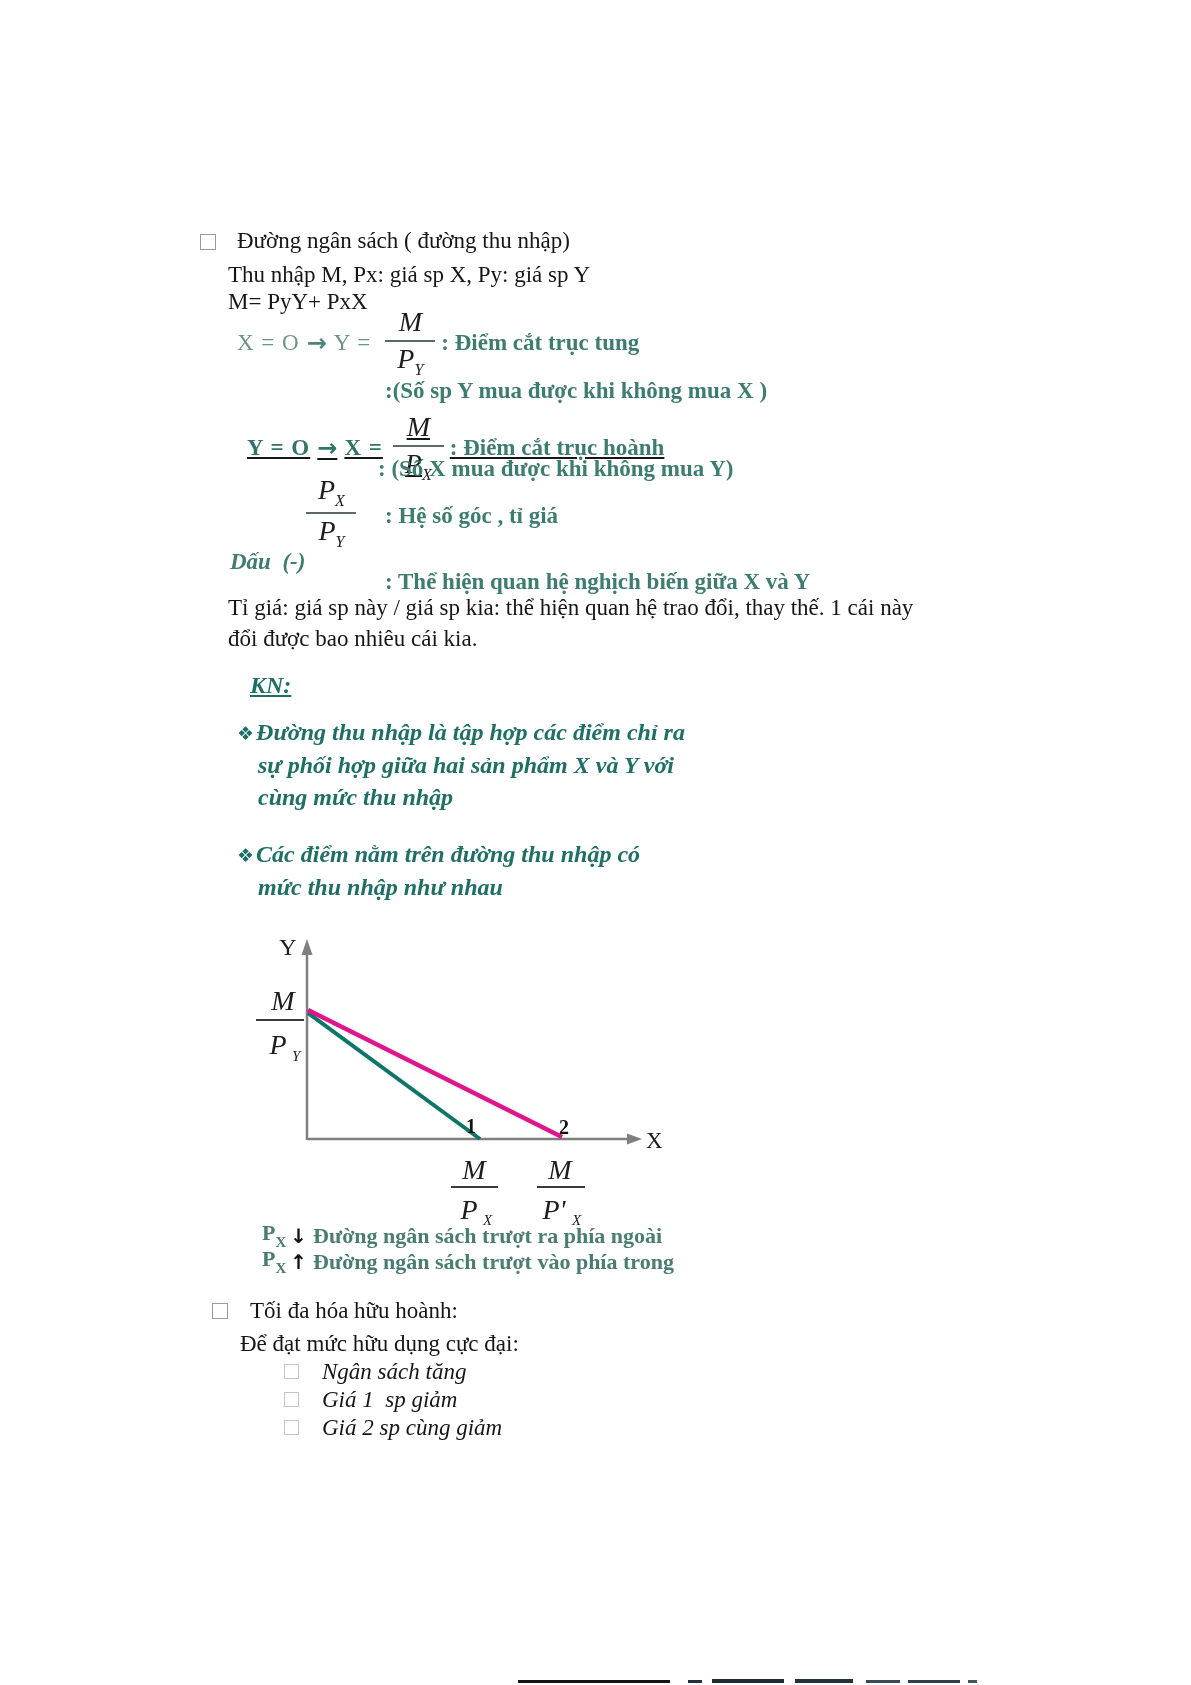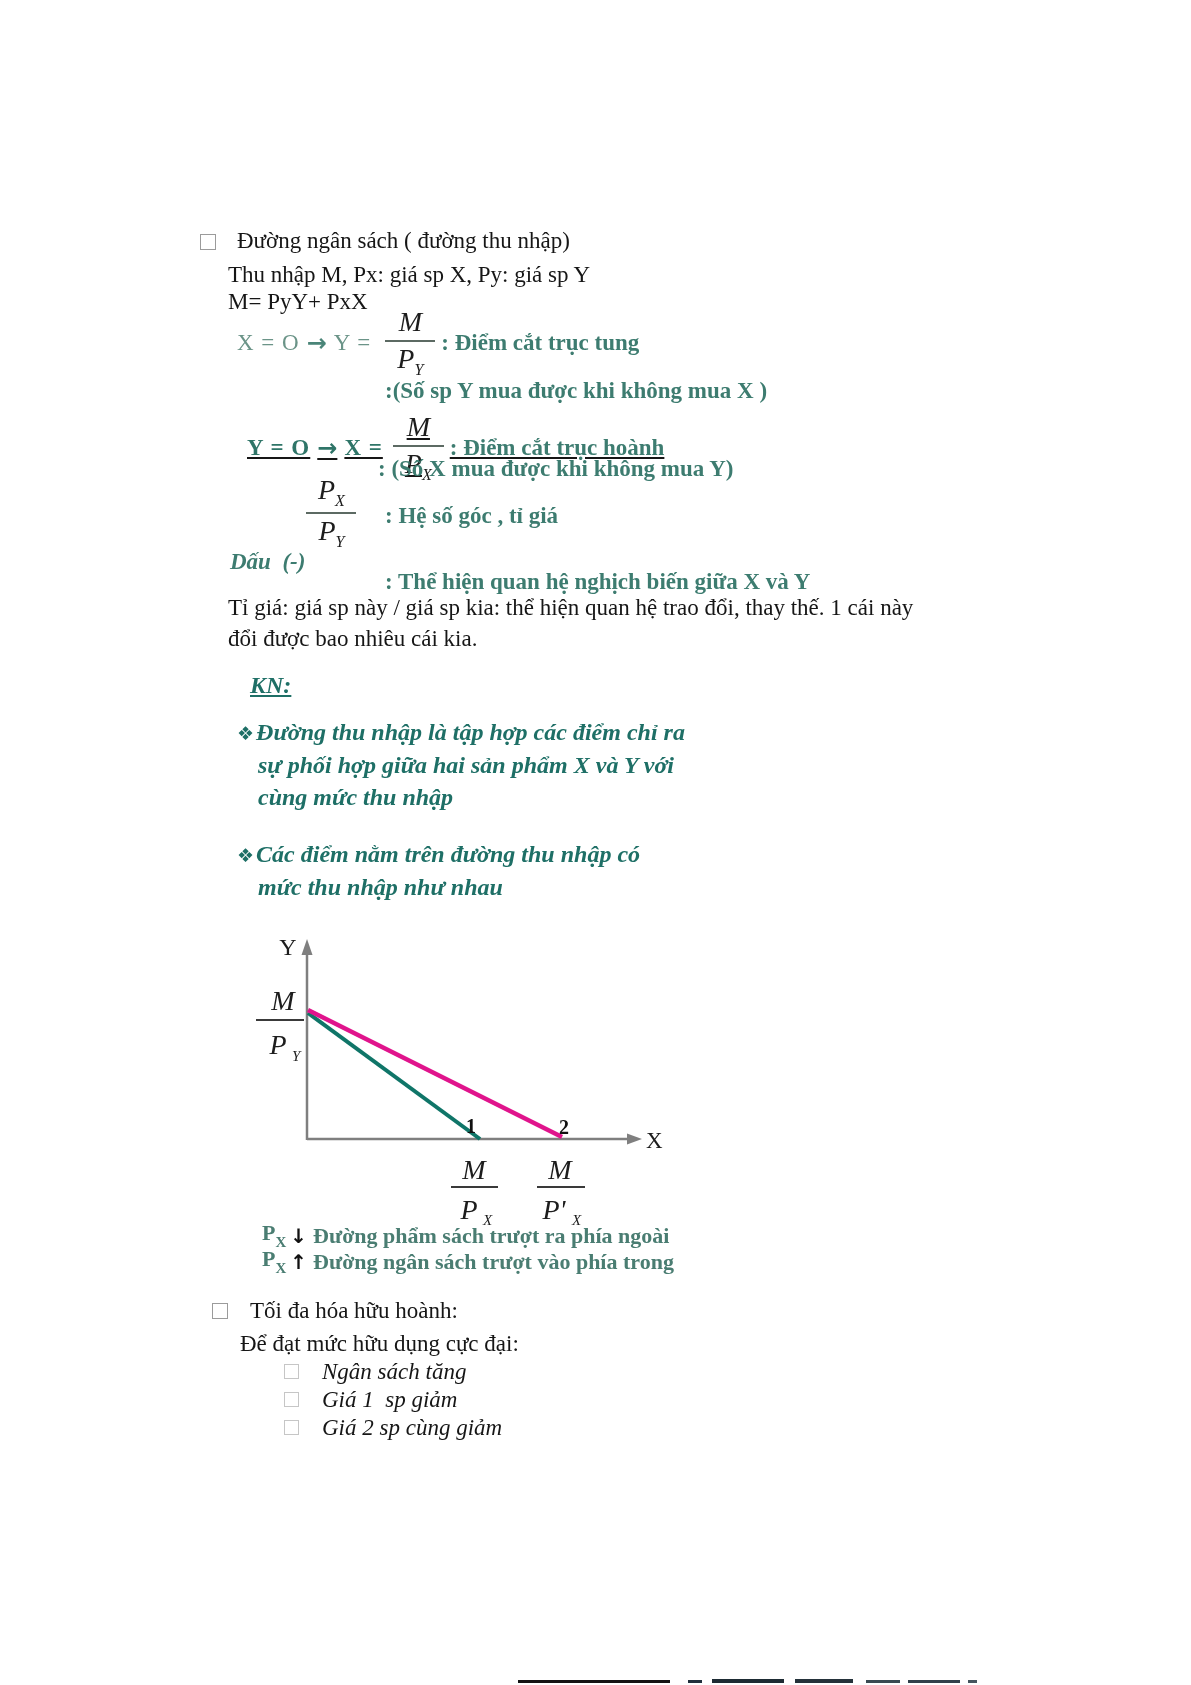--- a/index.html
+++ b/index.html
@@ -123,21 +123,21 @@
 
     <text x="320" y="251" text-anchor="middle" font-size="28" font-style="italic" fill="#1d1d1d">M</text>
     <line x1="297" y1="259" x2="345" y2="259" stroke="#3a3a3a" stroke-width="2"></line>
     <text x="314" y="291" text-anchor="middle" font-size="28" font-style="italic" fill="#1d1d1d">P'</text>
     <text x="332" y="297" font-size="15" font-style="italic" fill="#1d1d1d">X</text>
   </svg>
 
   <div class="abs px-note" style="left:262px;top:1220px;">
     <span><span>P</span><span class="psub">X</span></span>
     <span class="arrow-v">↓</span>
-    <span>Đường phẩm sách trượt ra phía ngoài</span>
+    <span>Đường ngân sách trượt ra phía ngoài</span>
   </div>
   <div class="abs px-note" style="left:262px;top:1246px;">
     <span><span>P</span><span class="psub">X</span></span>
     <span class="arrow-v">↑</span>
     <span>Đường ngân sách trượt vào phía trong</span>
   </div>
 
   <span class="sq abs" style="left:212px;top:1303px;"></span>
   <div class="abs body-text" style="left:250px;top:1296px;">Tối đa hóa hữu hoành:</div>
   <div class="abs body-text" style="left:240px;top:1329px;">Để đạt mức hữu dụng cực đại:</div>

